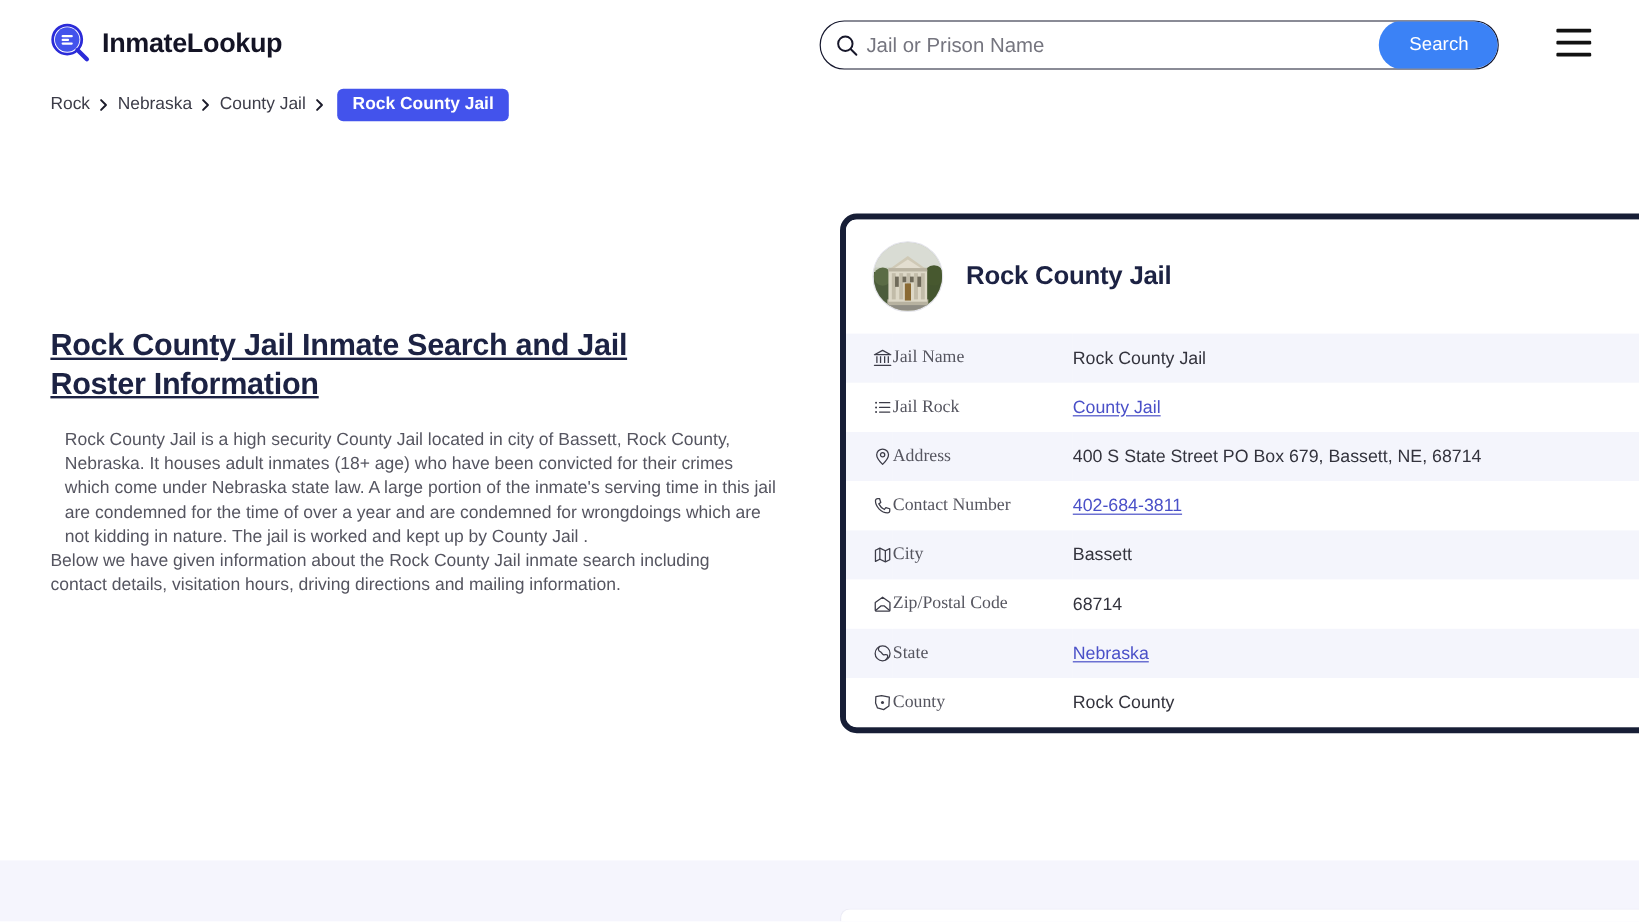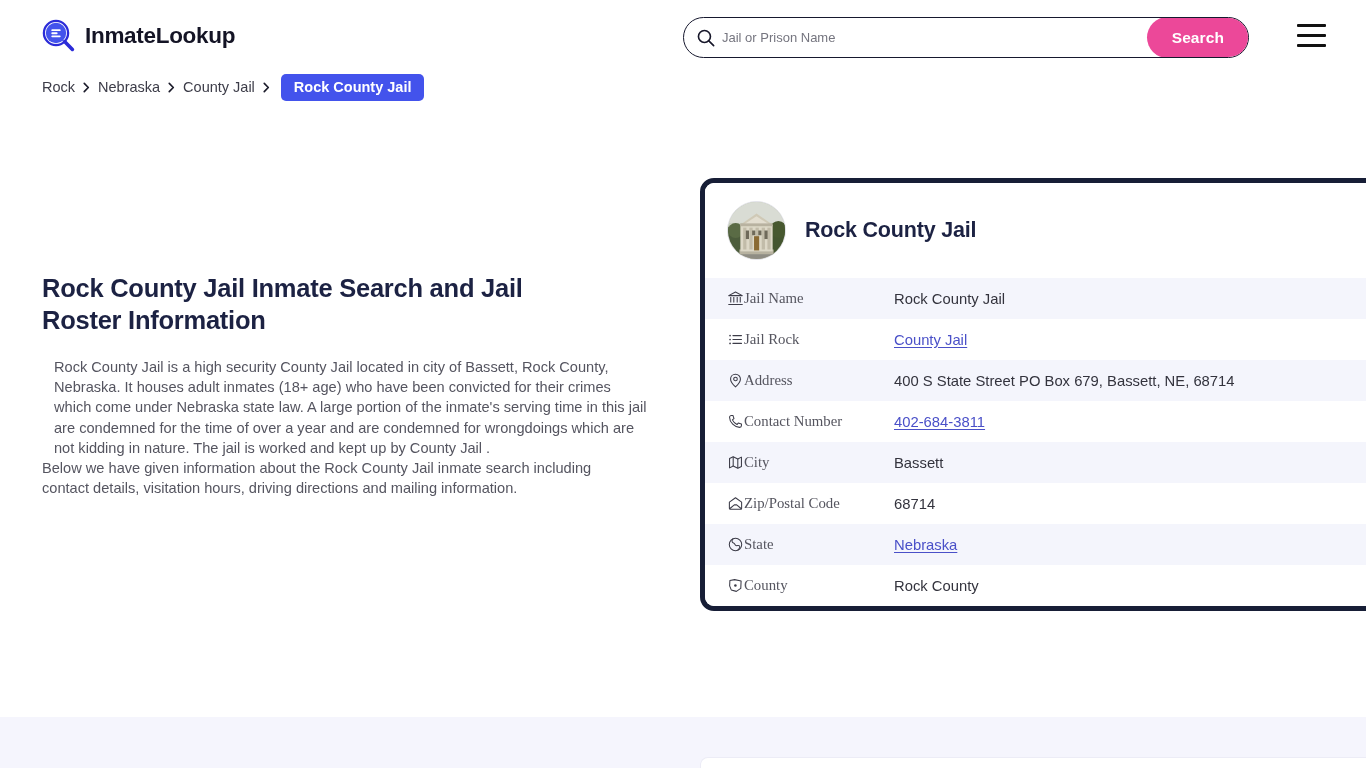--- a/index.html
+++ b/index.html
@@ -71,38 +71,38 @@
     align-items: center;
     justify-content: center;
     flex: 0 0 38px;
     padding-left: 6px;
   }
   .search-input {
     flex: 1 1 auto;
     height: 37px;
     border: none;
     outline: none;
-    font-size: 13px;
+    font-size: 17px;
     color: #2b2b36;
     font-family: "Liberation Sans", sans-serif;
     background: transparent;
     padding: 0;
   }
   .search-input::placeholder { color: #75757f; opacity: 1; }
   .search-btn {
     flex: 0 0 auto;
     height: 41px;
     margin-right: -1px;
     padding: 0 25px;
     border: none;
     border-radius: 21px;
-    background: #ec4899;
+    background: #3b82f6;
     color: #ffffff;
     font-size: 15.5px;
-    font-weight: 700;
+    font-weight: 400;
     font-family: "Liberation Sans", sans-serif;
     cursor: pointer;
     letter-spacing: 0.1px;
   }
 
   .hamburger {
     position: absolute;
     left: 1297px;
     top: 24px;
     width: 29px;
@@ -166,20 +166,21 @@
     width: 600px;
   }
   .main-title {
     margin: 0;
     font-size: 25.5px;
     line-height: 32px;
     font-weight: 700;
     color: #1c2243;
     letter-spacing: -0.25px;
     width: 560px;
+    text-decoration: underline;
   }
   .body-para {
     margin: 0;
     font-size: 14.6px;
     line-height: 20.2px;
     color: #555560;
     width: 596px;
   }
   .body-para.p1 { margin-top: 21px; margin-left: 12px; }
   .body-para.p2 { width: 570px; }

